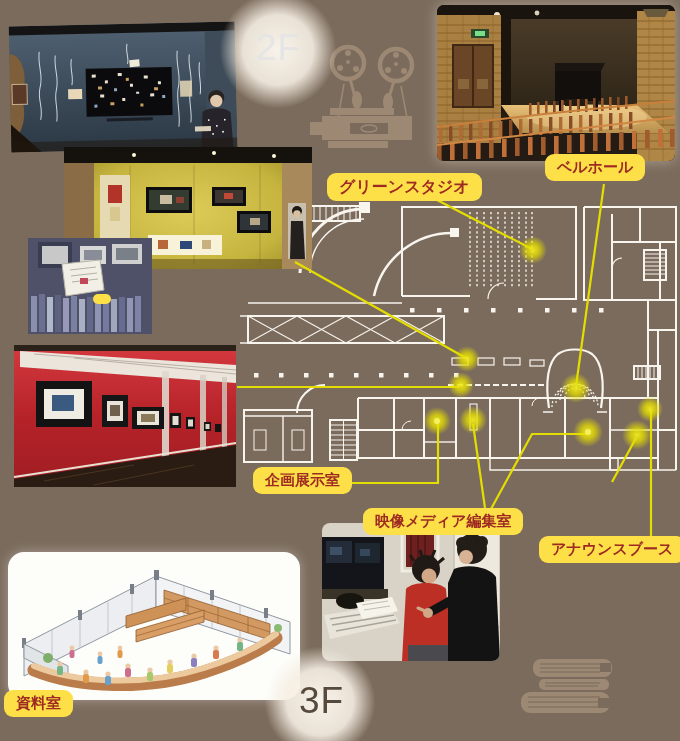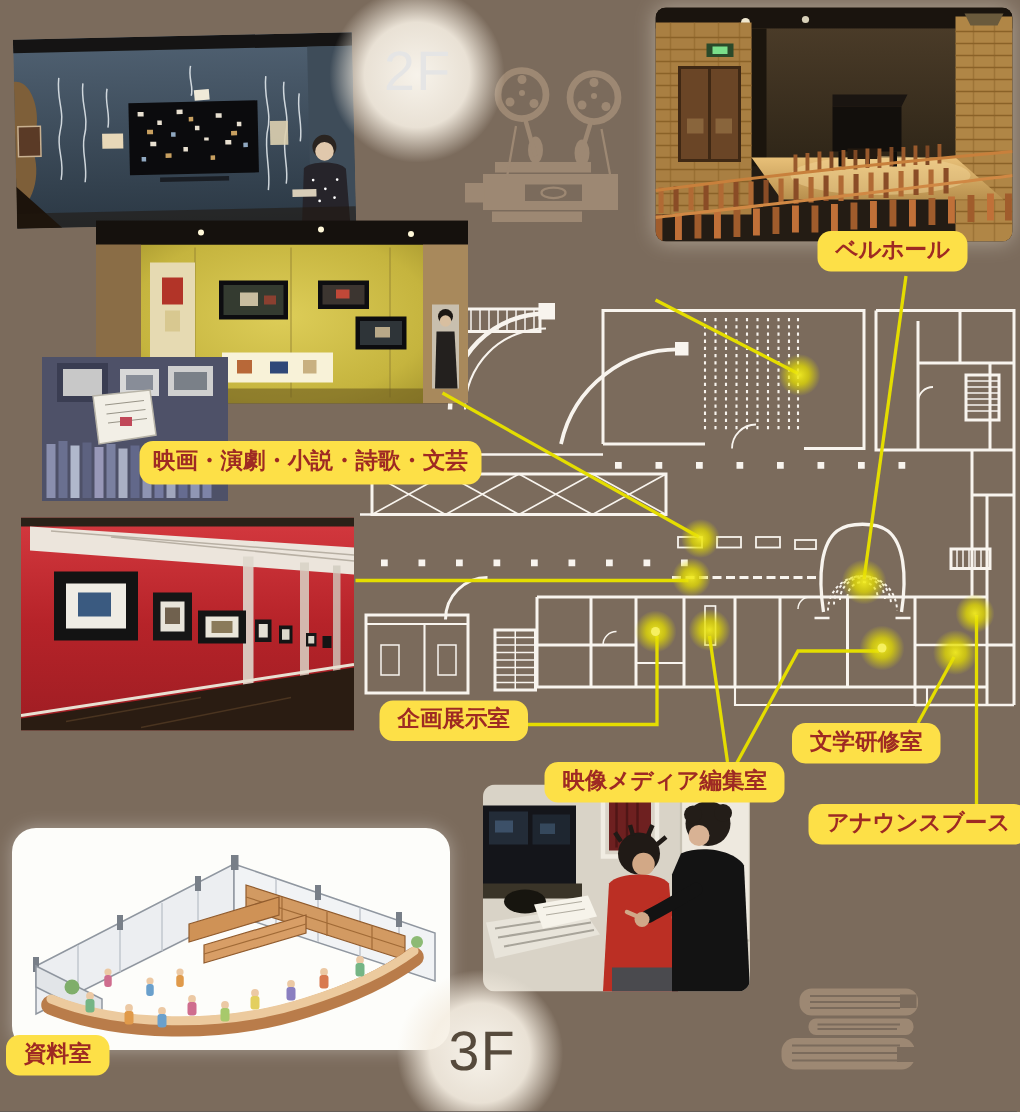--- a/index.html
+++ b/index.html
@@ -638,27 +638,26 @@
       <circle cx="437" cy="421" r="14" fill="url(#dot)"></circle>
       <circle cx="473" cy="420" r="14" fill="url(#dot)"></circle>
       <circle cx="588" cy="432" r="15" fill="url(#dot)"></circle>
       <circle cx="637" cy="435" r="15" fill="url(#dot)"></circle>
       <circle cx="650" cy="409" r="13" fill="url(#dot)"></circle>
       <circle cx="588" cy="432" r="3" fill="#f6f060"></circle>
       <circle cx="437" cy="421" r="3" fill="#f6f060"></circle>
     </g>
   </svg>
 
+  <div class="map-label lbl-green">グリーンスタジオ</div>
   <div class="map-label lbl-bell">ベルホール</div>
   <div class="map-label lbl-regular">
-    <div>映画・演劇・小説・詩歌・文芸</div>
   </div>
   <div class="map-label lbl-planned">企画展示室</div>
   <div class="map-label lbl-video">映像メディア編集室</div>
-  <div class="map-label lbl-lit">文学研修室</div>
   <div class="map-label lbl-announce">アナウンスブース</div>
   <div class="map-label lbl-ref">資料室</div>
 
   <div class="floor-glow" id="glow-2f"></div>
   <div class="floor-text" id="text-2f">2F</div>
   <div class="floor-glow" id="glow-3f"></div>
   <div class="floor-text" id="text-3f">3F</div>
 
 </div>
 

